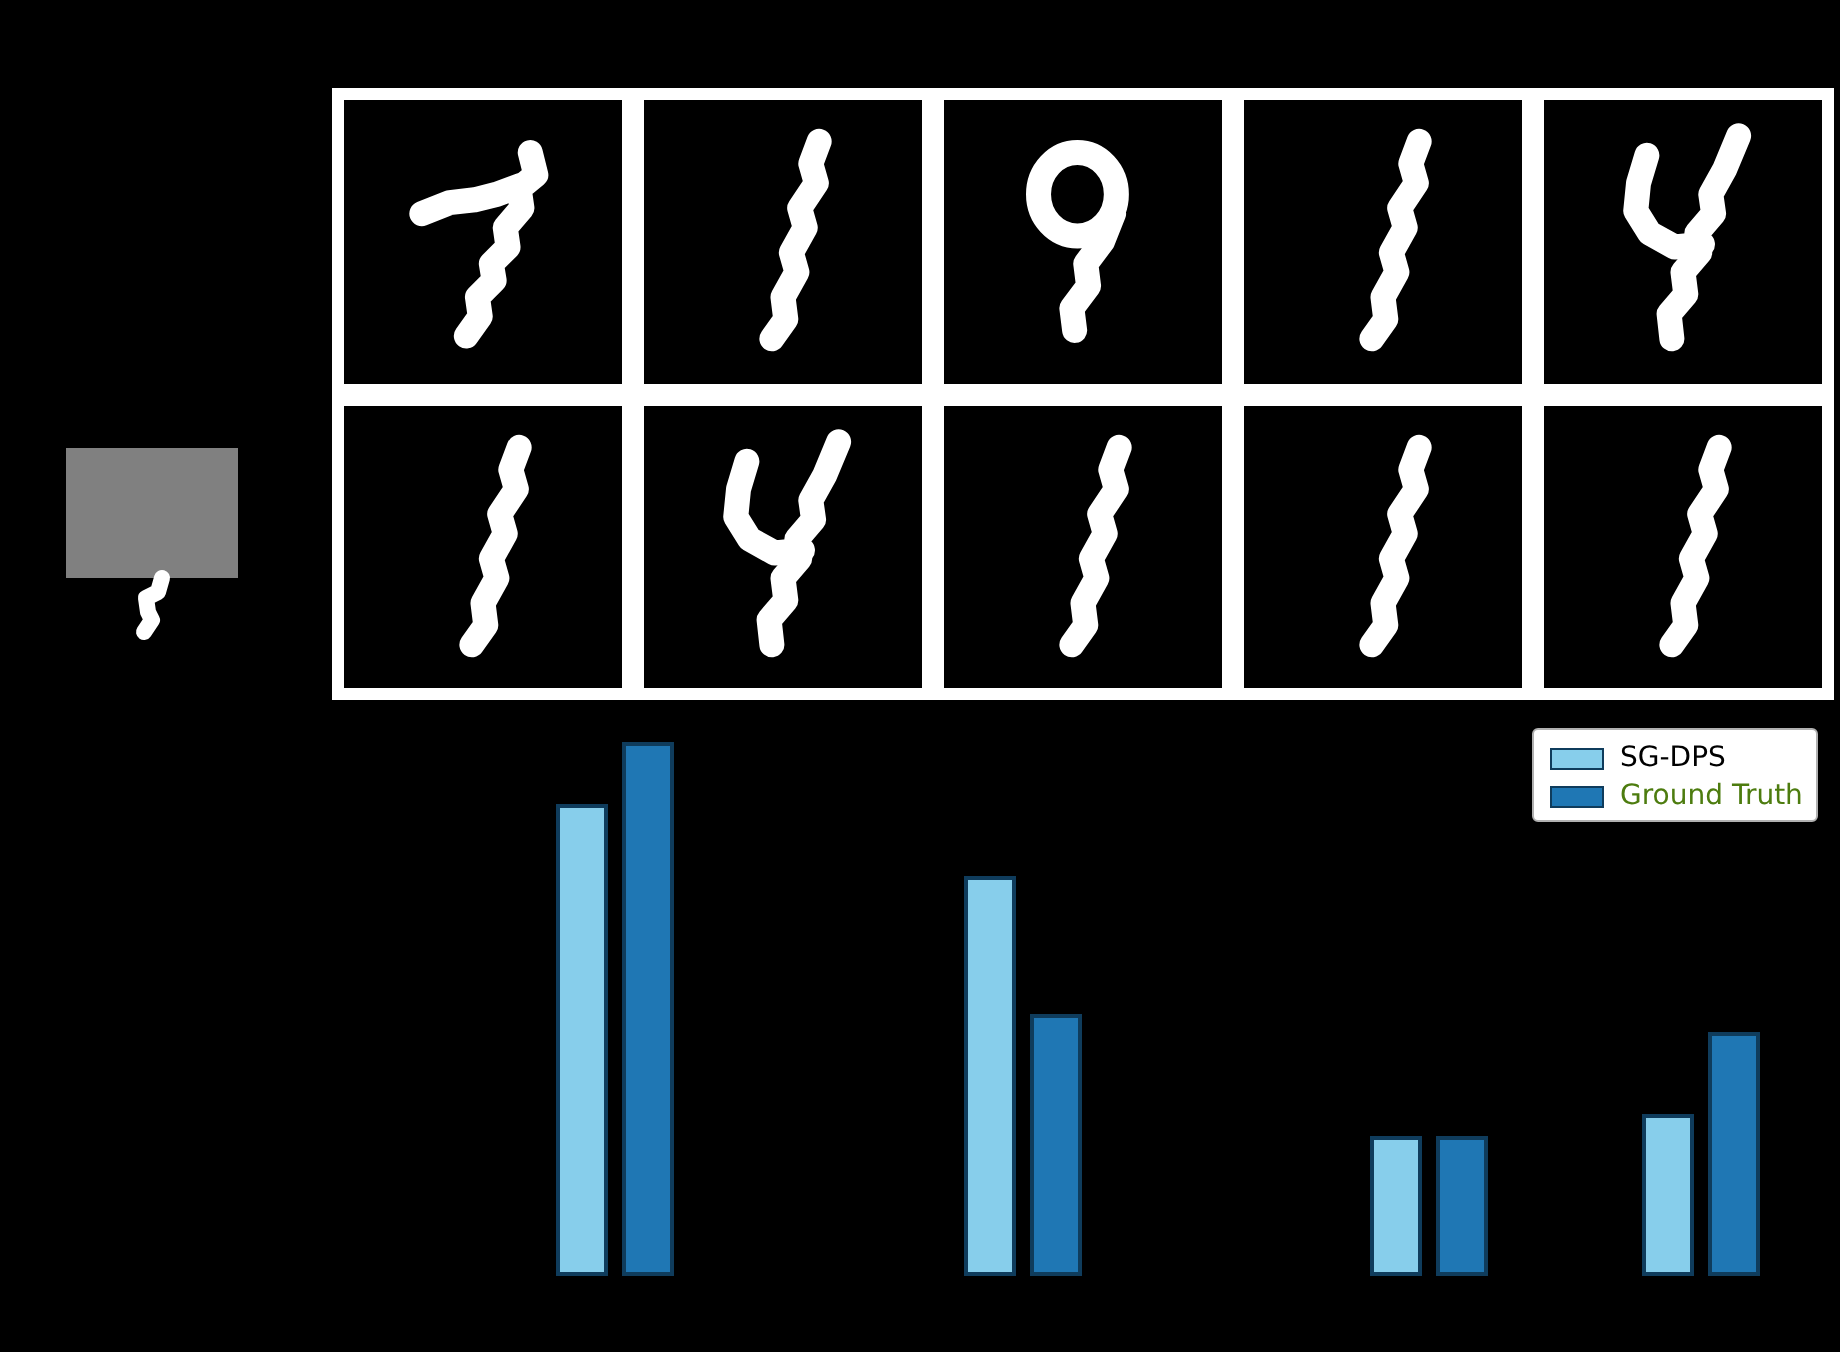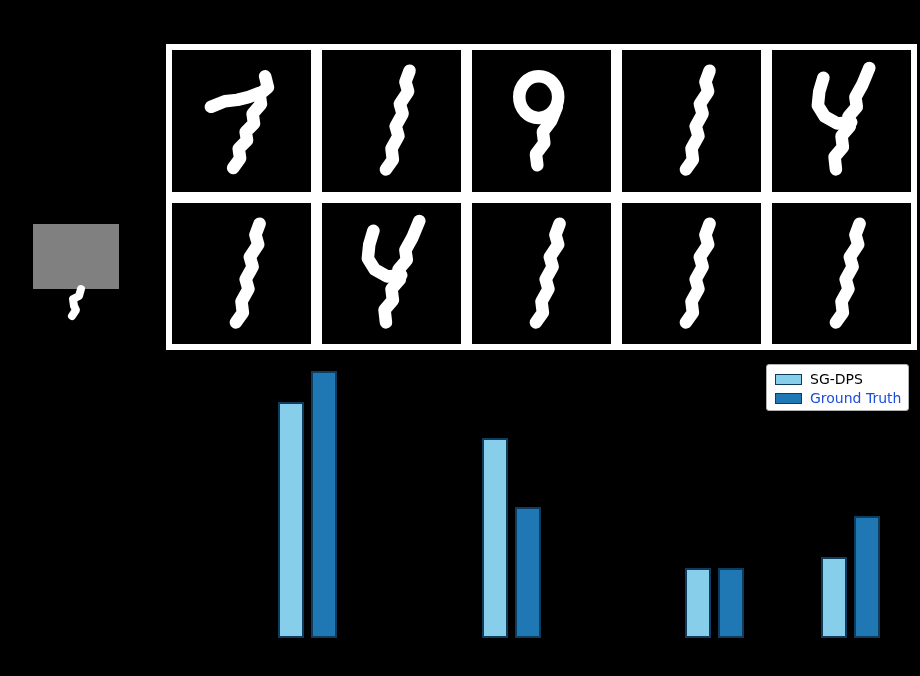--- a/index.html
+++ b/index.html
@@ -165,17 +165,17 @@
       <div class="bar" style="left: 854px; width: 26px; top: 516px; height: 122px; background: rgb(31, 119, 180); border-color: rgb(15, 60, 92);"></div>
     </div>
 
   <div id="legend" style="background: rgb(255, 255, 255); border-color: rgb(176, 176, 176);">
     <div class="legend-row">
       <span class="legend-swatch" id="swatch-0" style="background: rgb(135, 206, 235); border-color: rgb(15, 60, 92);"></span>
       <span class="legend-label" style="color: rgb(0, 0, 0);">SG-DPS</span>
     </div>
     <div class="legend-row">
       <span class="legend-swatch" id="swatch-1" style="background: rgb(31, 119, 180); border-color: rgb(15, 60, 92);"></span>
-      <span class="legend-label" style="color: #1d4ed8;">Ground Truth</span>
+      <span class="legend-label" style="color: #4d7c0f;">Ground Truth</span>
     </div>
   </div>
 
 </div>
 
 </body></html>

